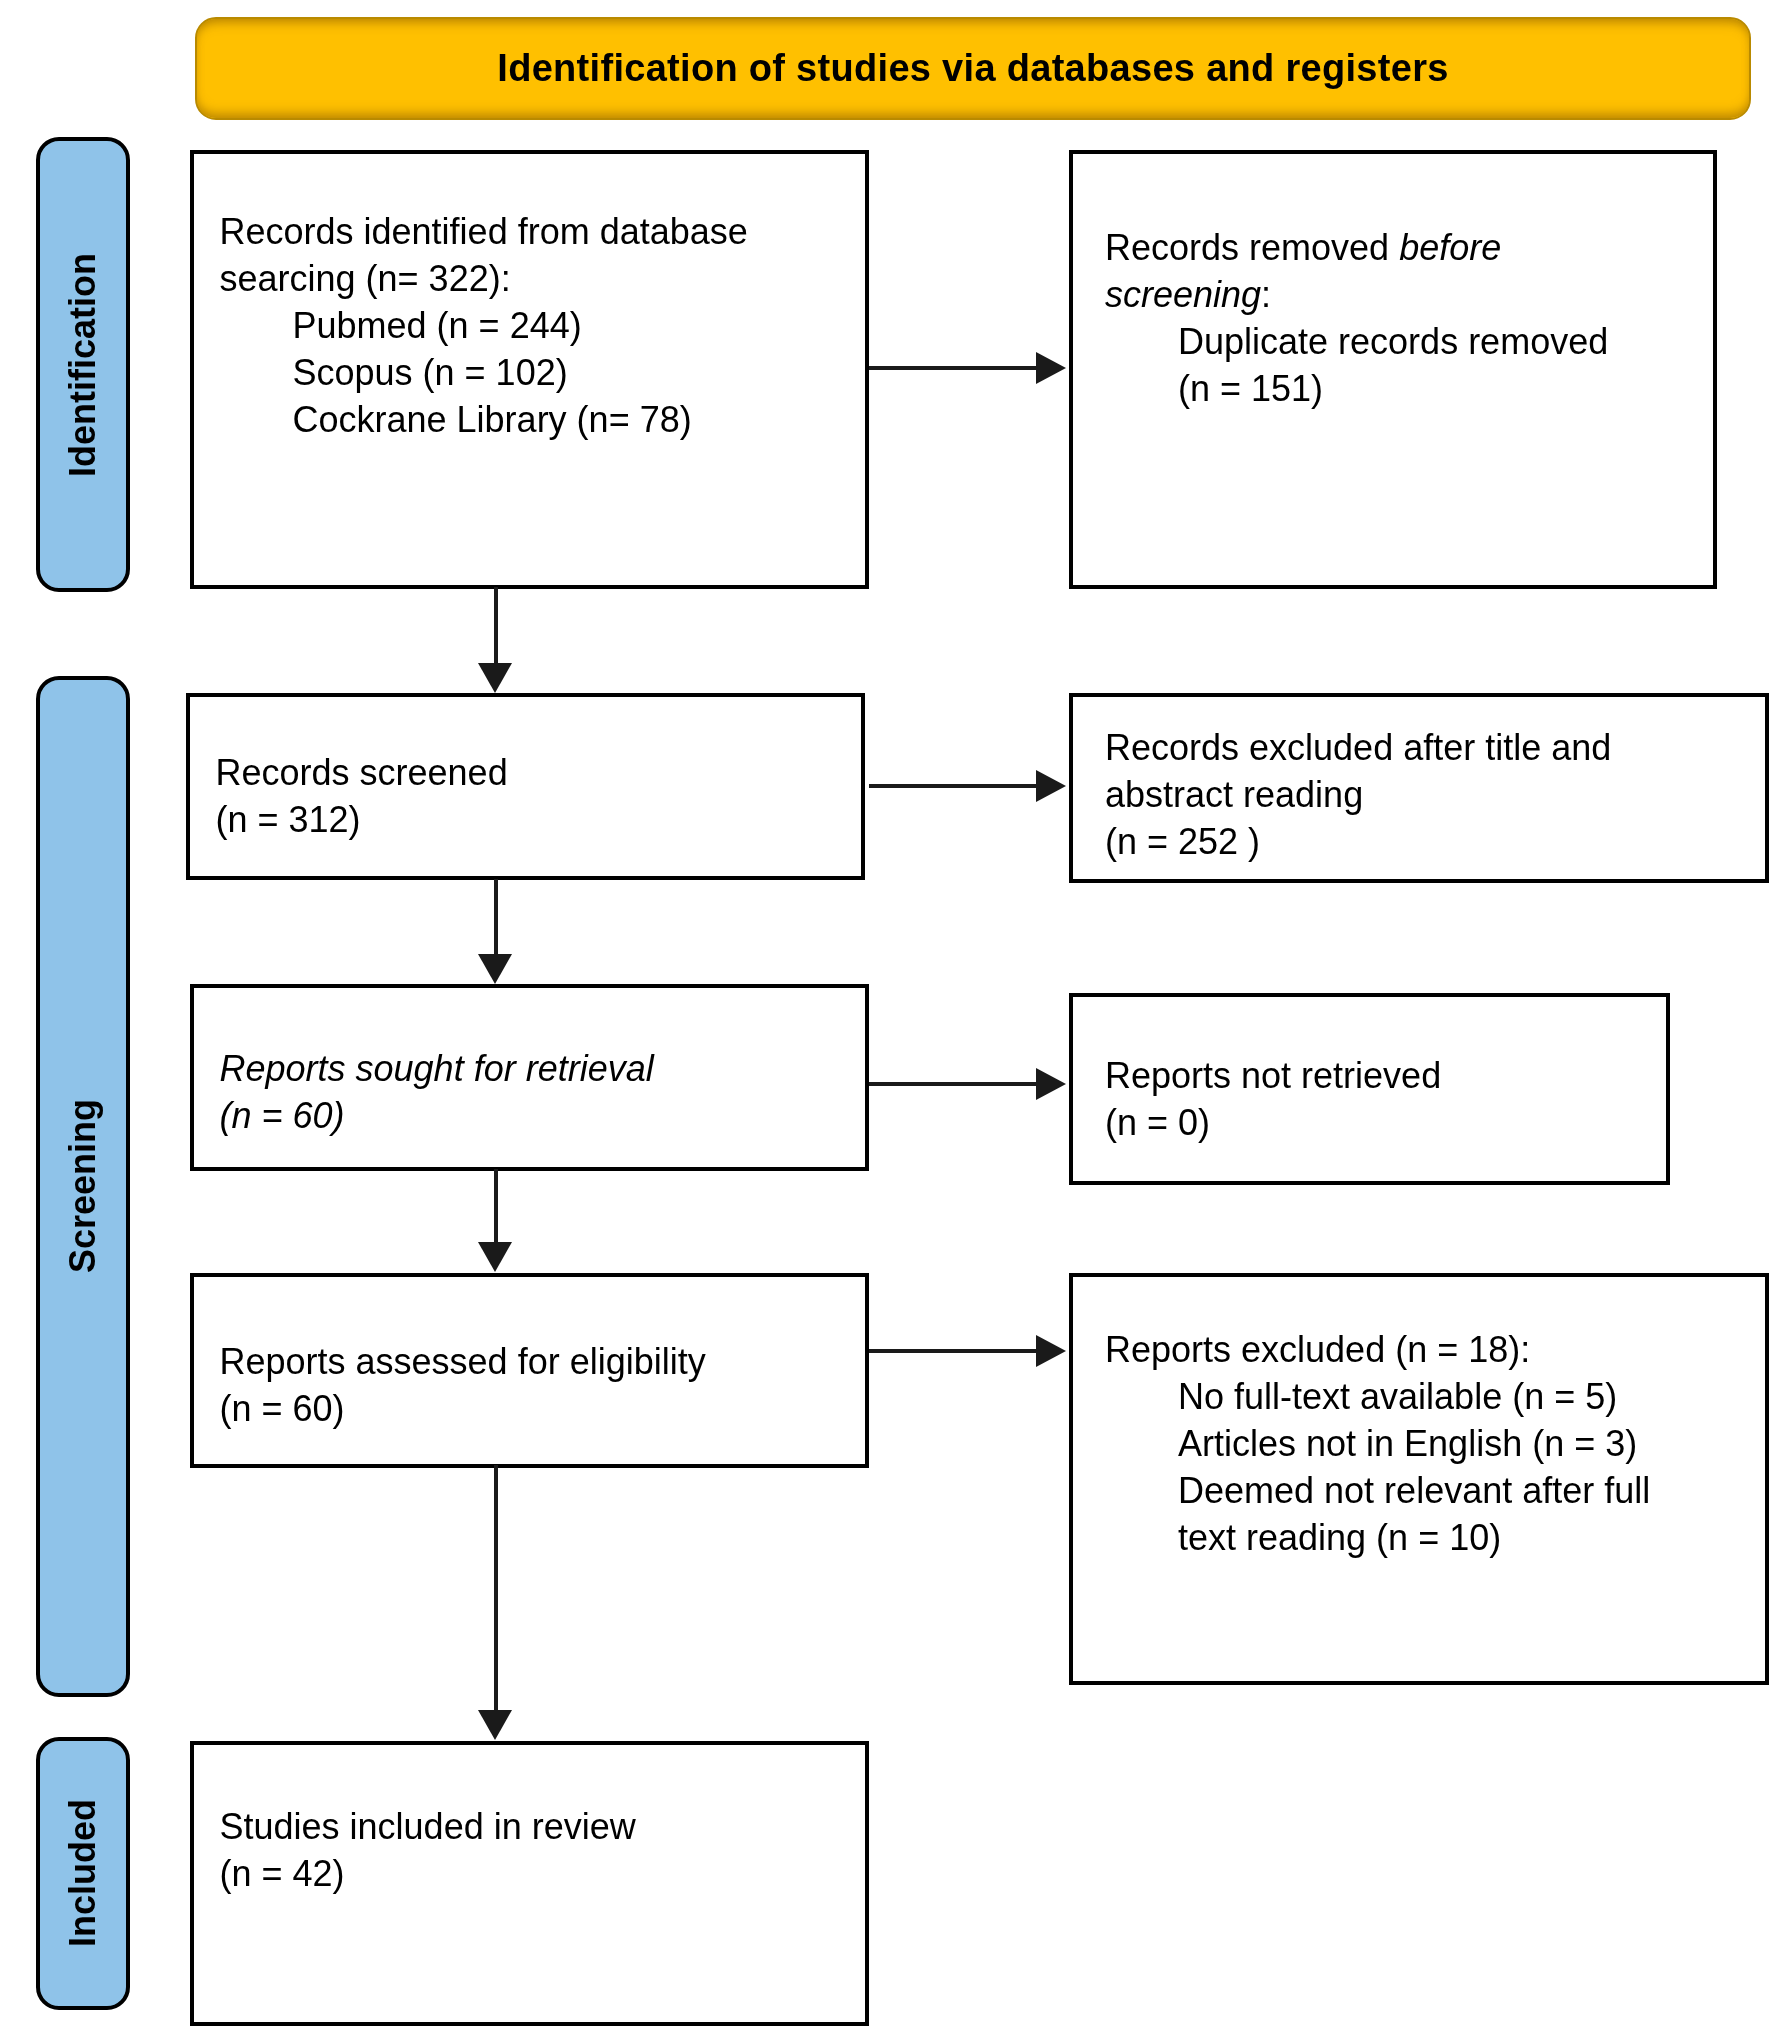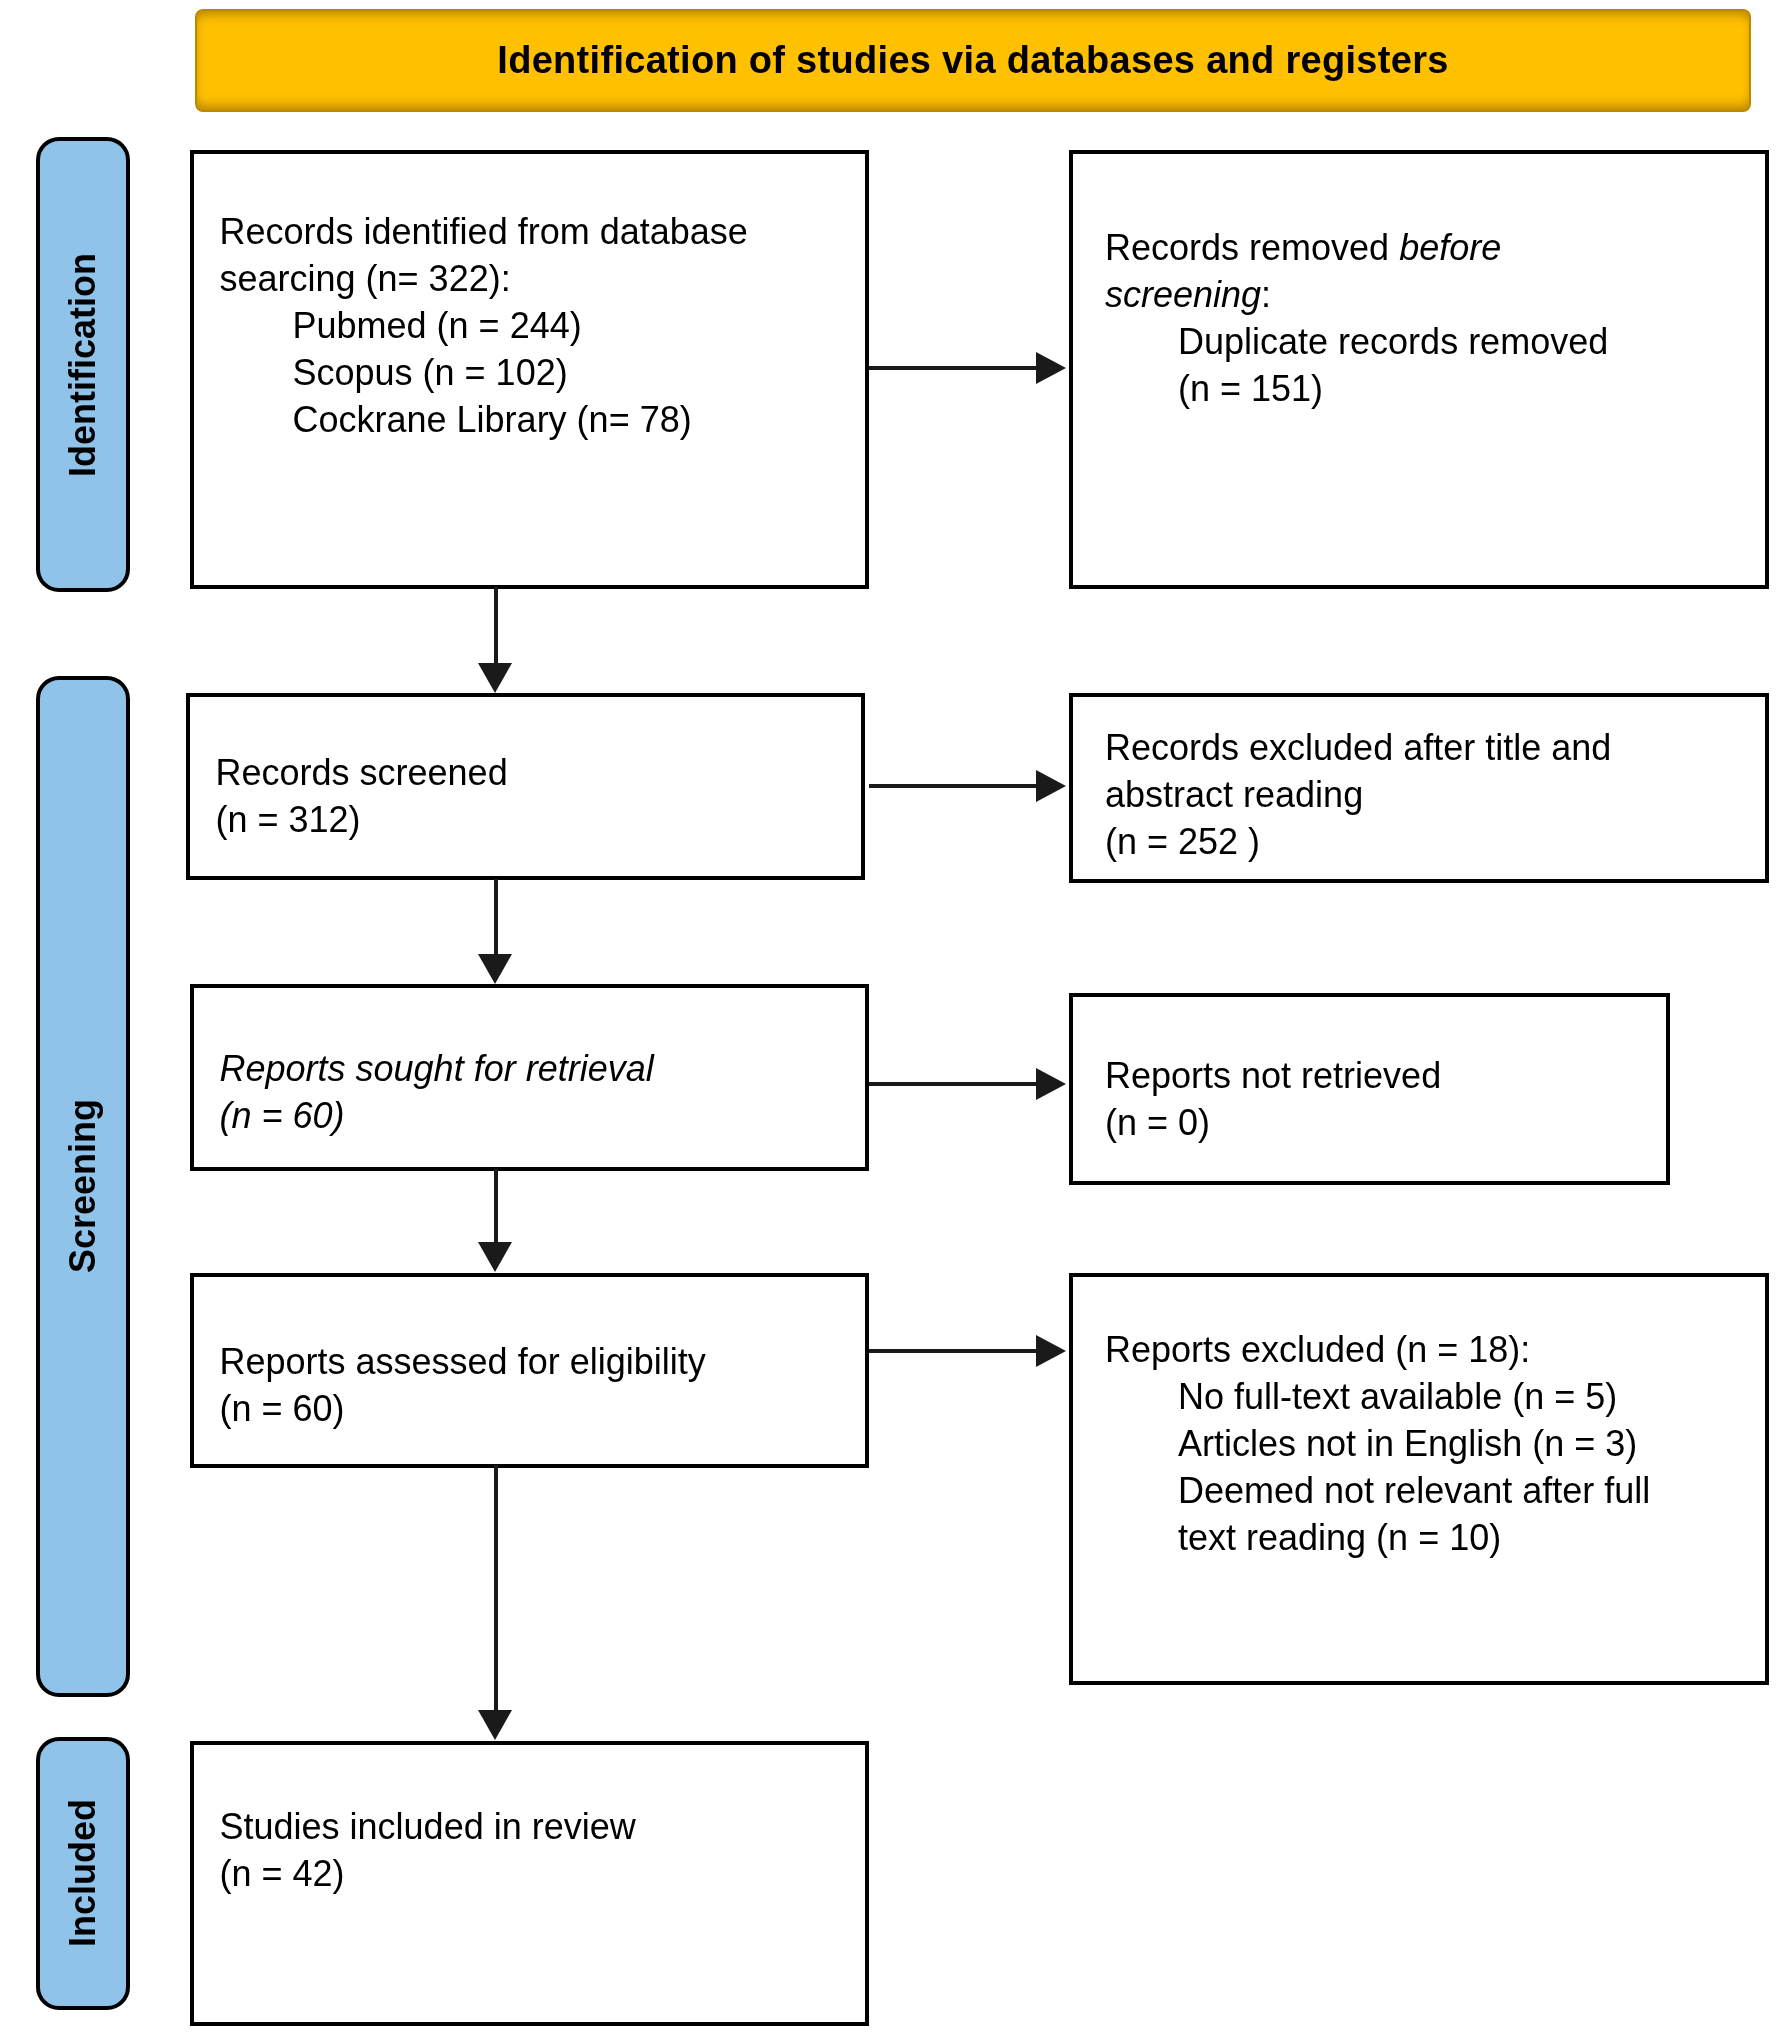--- a/index.html
+++ b/index.html
@@ -4,24 +4,24 @@
 <title>PRISMA Flow Diagram</title>
 <style>
   html,body { margin:0; padding:0; background:#ffffff; }
   #canvas {
     position:relative; width:1787px; height:2035px; background:#ffffff;
     font-family:"Liberation Sans","DejaVu Sans",sans-serif; color:#000;
   }
 
   
   .banner {
-    position:absolute; left:195px; top:9px; width:1556px; height:103px;
+    position:absolute; left:195px; top:17px; width:1556px; height:103px;
     background:var(--banner-fill,#FFC000);
     border:2.4px solid var(--banner-border,#B98A00);
-    border-radius:8px;
+    border-radius:21px;
     box-shadow: inset 0 8.5px 12px -6px rgba(110,70,0,.55),
                 inset 0 -9.7px 12px -6px rgba(110,70,0,.50);
     display:flex; align-items:center; justify-content:center;
     box-sizing:border-box;
   }
   .banner-title { font-weight:bold; font-size:38px; letter-spacing:0.3px; }
 
   
   .rail {
     position:absolute; left:36px; width:94px;
@@ -44,21 +44,21 @@
     position:absolute; background:#fff;
     border:4.9px solid var(--box-border,#000);
     box-sizing:border-box;
     font-size:36px; line-height:47px;
   }
   .line { white-space:nowrap; }
   .indent { margin-left:73px; }
   em { font-style:italic; }
 
   #box-l1 { left:190px;  top:150px;  width:679px; height:439px; padding:54px 12px 0 25.5px; }
-  #box-r1 { left:1069px; top:150px;  width:700px; height:439px; padding:70px 12px 0 32px; }
+  #box-r1 { left:1069px; top:150px;  width:648px; height:439px; padding:70px 12px 0 32px; }
   #box-l2 { left:186px;  top:693px; width:679px; height:187px; padding:52px 12px 0 25.5px; }
   #box-r2 { left:1069px; top:693px; width:700px; height:190px; padding:27px 12px 0 32px; }
   #box-l3 { left:190px;  top:984px; width:679px; height:187px; padding:57px 12px 0 25.5px;font-style:italic; }
   #box-r3 { left:1069px; top:993px; width:601px; height:192px; padding:55px 23px 0 32px; }
   #box-l4 { left:190px;  top:1273px; width:679px; height:195px; padding:61px 12px 0 25.5px; }
   #box-r4 { left:1069px; top:1273px; width:700px; height:412px; padding:49px 12px 0 32px; }
   #box-l5 { left:190px;  top:1741px; width:679px; height:285px; padding:58px 12px 0 25.5px; }
 
   
   .vline { position:absolute; width:4.3px;  background:var(--arrow-color,#1A1A1A); }

